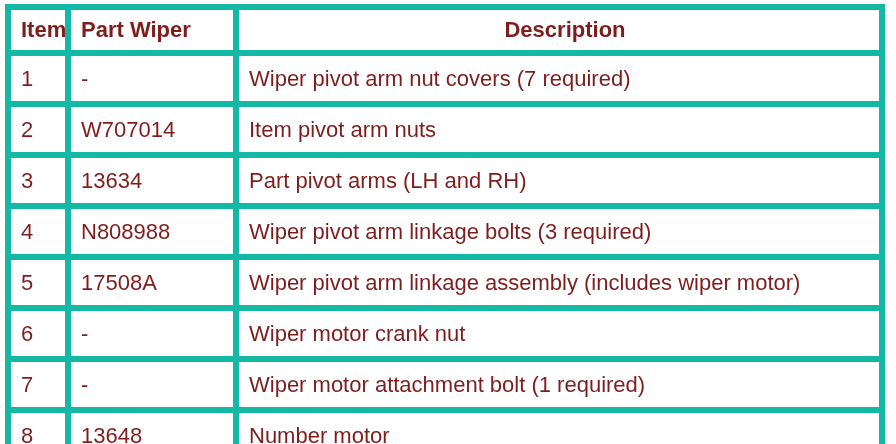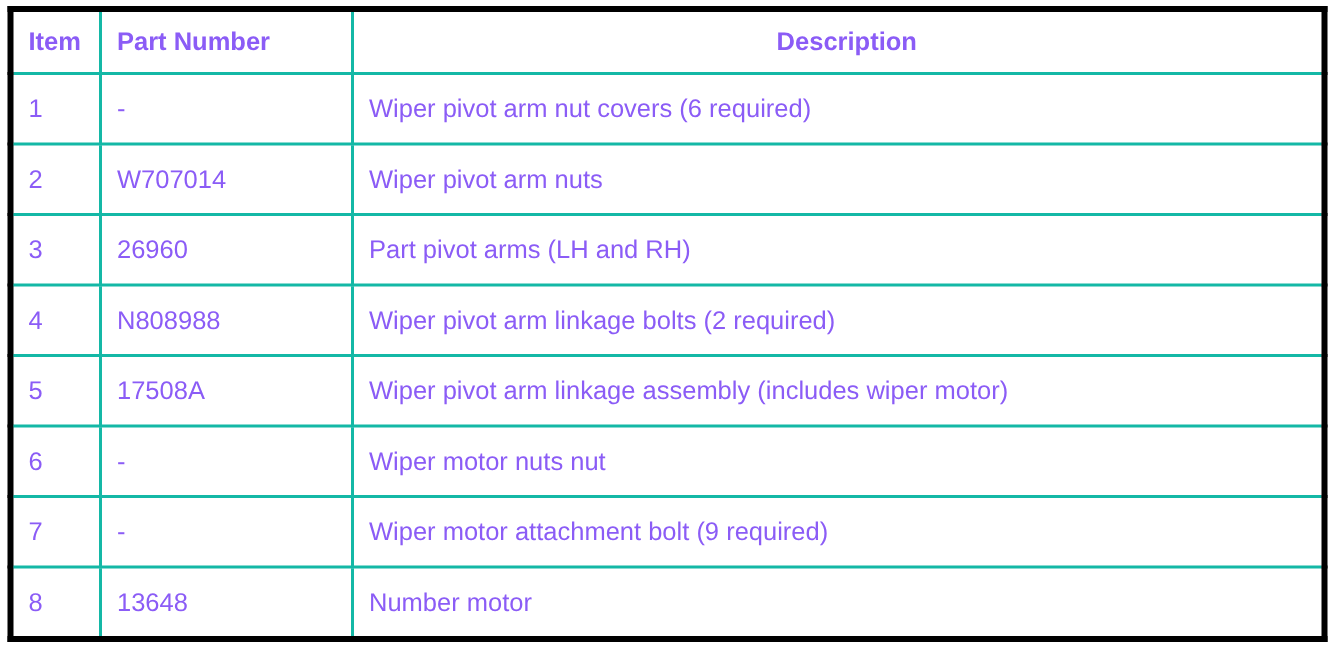--- a/index.html
+++ b/index.html
@@ -19,23 +19,23 @@
   }
   table.parts-table {
     border-collapse: collapse;
     width: 880px;
     table-layout: fixed;
     background: #ffffff;
     border: 4px solid #000000;
   }
   table.parts-table th,
   table.parts-table td {
-    border: 2px solid #14b8a6;
-    font-size: 17px;
-    color: #8b5cf6;
+    border: 6px solid #14b8a6;
+    font-size: 22px;
+    color: #7f1d1d;
     padding: 0 0 0 10px;
     vertical-align: middle;
     overflow: hidden;
     white-space: nowrap;
   }
   table.parts-table th {
     font-weight: bold;
     height: 40px;
     text-align: left;
   }
@@ -57,59 +57,59 @@
 <div class="page">
   <table class="parts-table">
     <colgroup>
       <col class="col-item">
       <col class="col-partnumber">
       <col class="col-description">
     </colgroup>
     <thead>
       <tr>
         <th class="col-item">Item</th>
-        <th class="col-partnumber">Part Number</th>
+        <th class="col-partnumber">Part Wiper</th>
         <th class="col-description">Description</th>
       </tr>
     </thead>
     <tbody id="table-body">
         <tr>
           <td>1</td>
           <td>-</td>
-          <td>Wiper pivot arm nut covers (6 required)</td>
+          <td>Wiper pivot arm nut covers (7 required)</td>
         </tr>
         <tr>
           <td>2</td>
           <td>W707014</td>
-          <td>Wiper pivot arm nuts</td>
+          <td>Item pivot arm nuts</td>
         </tr>
         <tr>
           <td>3</td>
-          <td>26960</td>
+          <td>13634</td>
           <td>Part pivot arms (LH and RH)</td>
         </tr>
         <tr>
           <td>4</td>
           <td>N808988</td>
-          <td>Wiper pivot arm linkage bolts (2 required)</td>
+          <td>Wiper pivot arm linkage bolts (3 required)</td>
         </tr>
         <tr>
           <td>5</td>
           <td>17508A</td>
           <td>Wiper pivot arm linkage assembly (includes wiper motor)</td>
         </tr>
         <tr>
           <td>6</td>
           <td>-</td>
-          <td>Wiper motor nuts nut</td>
+          <td>Wiper motor crank nut</td>
         </tr>
         <tr>
           <td>7</td>
           <td>-</td>
-          <td>Wiper motor attachment bolt (9 required)</td>
+          <td>Wiper motor attachment bolt (1 required)</td>
         </tr>
         <tr>
           <td>8</td>
           <td>13648</td>
           <td>Number motor</td>
         </tr>
       </tbody>
   </table>
 </div>
 

